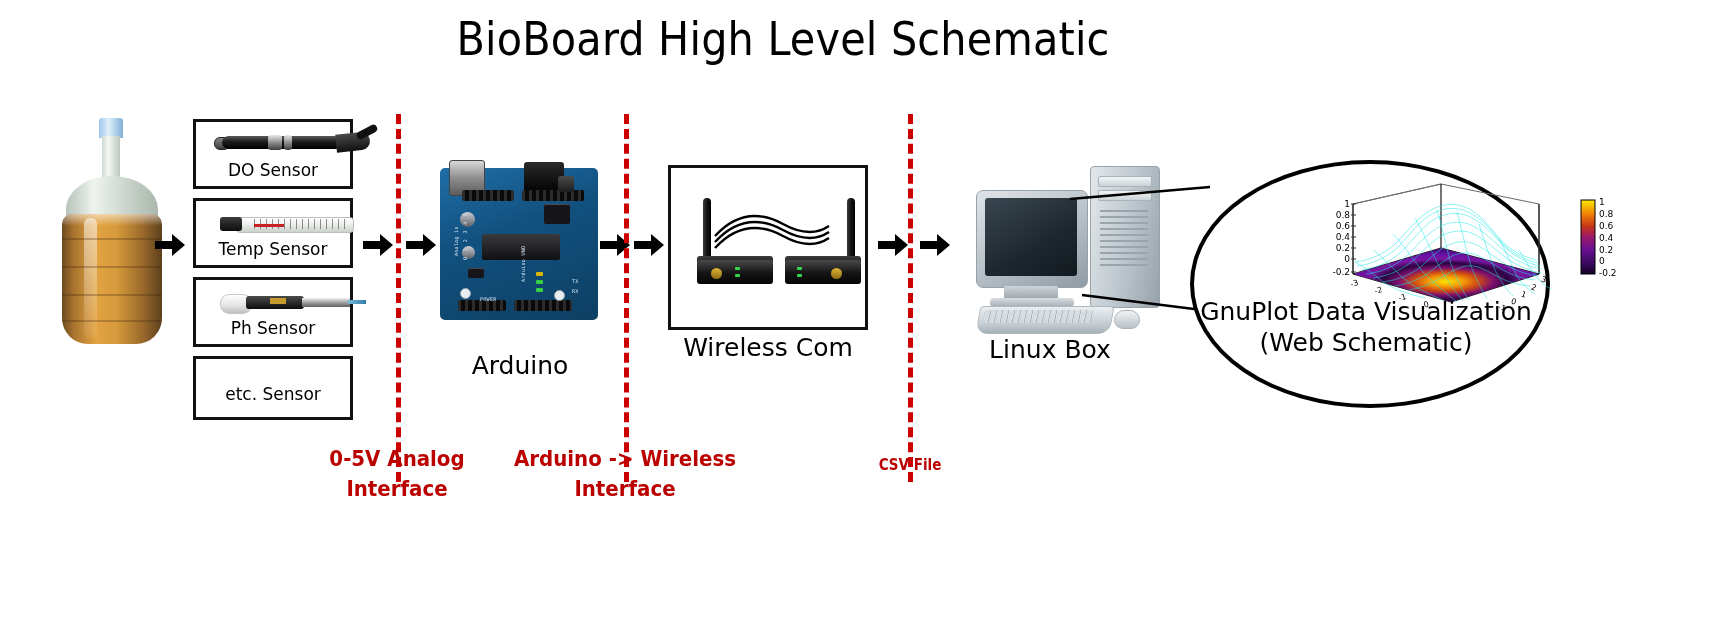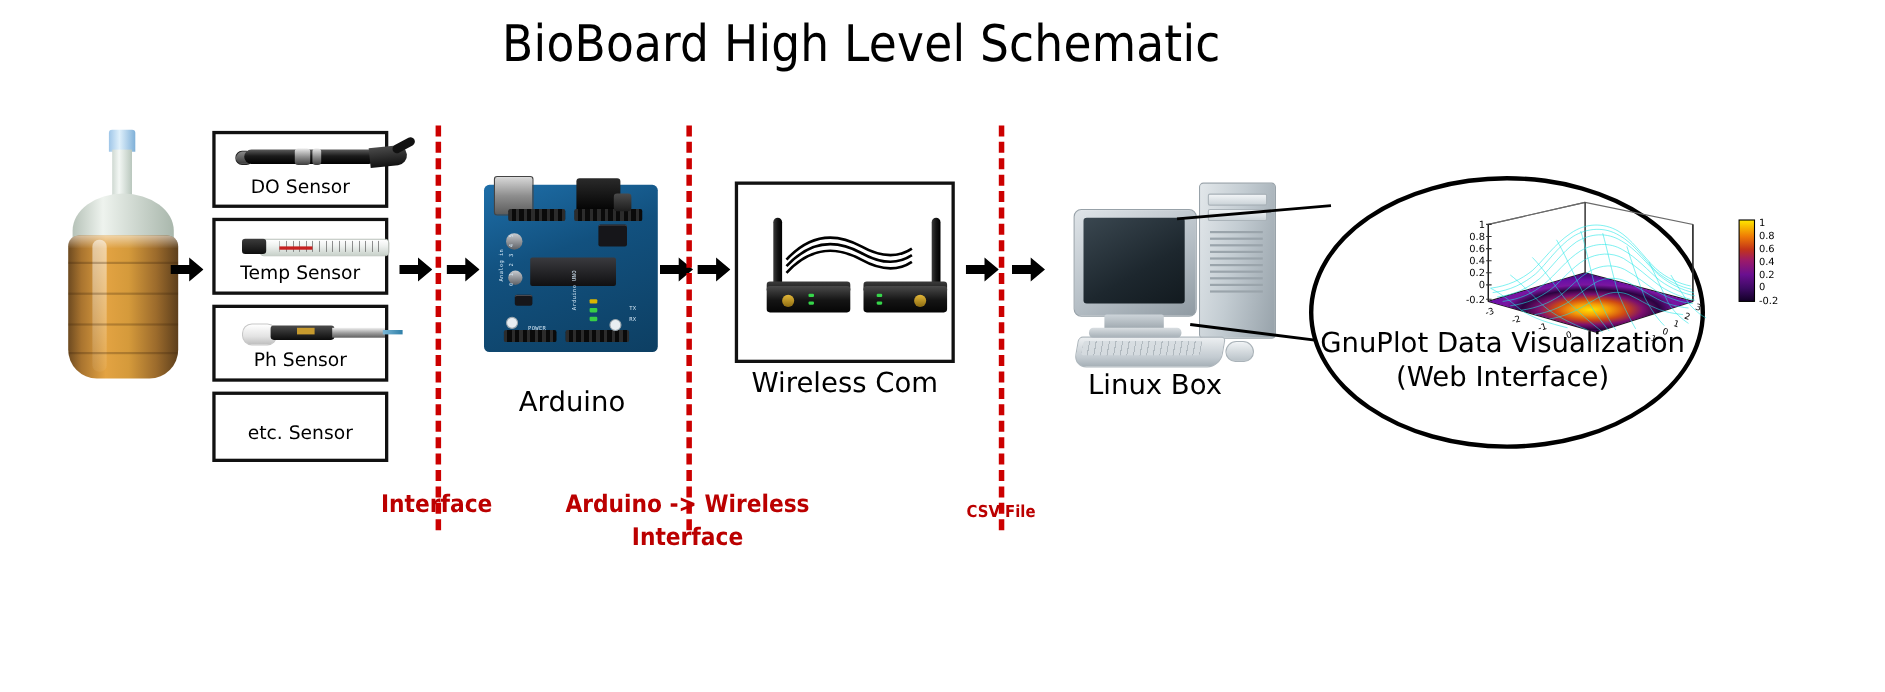--- a/index.html
+++ b/index.html
@@ -441,24 +441,25 @@
       <text x="266" y="59">0.4</text>
       <text x="266" y="71">0.2</text>
       <text x="266" y="82">0</text>
       <text x="266" y="94">-0.2</text>
     </g>
   </svg>
 </div>
 
 <div id="gpcap">
   <div>GnuPlot Data Visualization</div>
-  <div>(Web Interface)</div>
+  <div>(Web Schematic)</div>
 </div>
 
 <div class="redlab" style="left:312px;top:444px;width:170px;">
+  <div>0-5V Analog</div>
   <div>Interface</div>
 </div>
 
 <div class="redlab" style="left:510px;top:444px;width:230px;">
   <div>Arduino -&gt; Wireless</div>
   <div>Interface</div>
 </div>
 
 <div class="redlab" style="left:860px;top:450px;width:100px;font-size:15px;">
   <div>CSV File</div>

